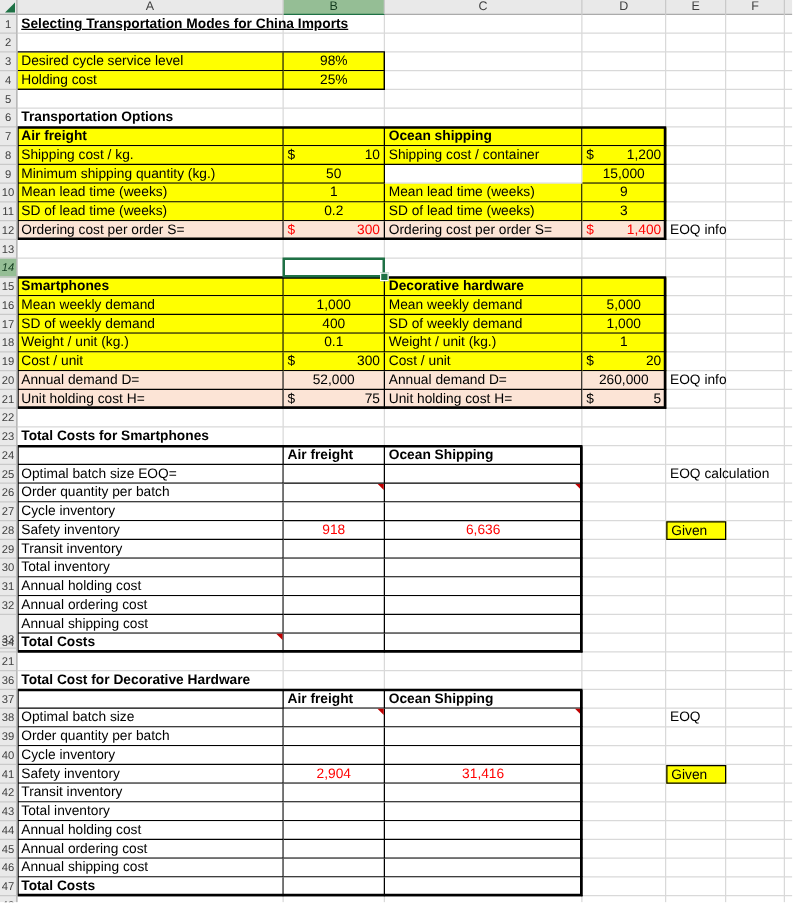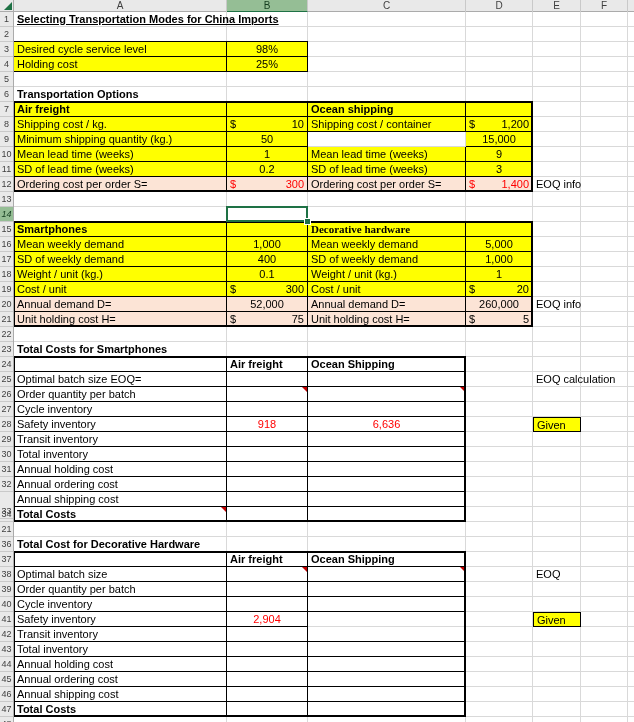--- a/index.html
+++ b/index.html
@@ -138,21 +138,21 @@
         <span>300</span>
       </div>
       <div class="cell pink" style="left: 308px; top: 177px; width: 158px; height: 15px;"><span>Ordering cost per order S=</span></div>
       <div class="cell pink cur red" style="left: 466px; top: 177px; width: 67px; height: 15px;">
         <span>$</span>
         <span>1,400</span>
       </div>
       <div class="cell " style="left: 533px; top: 177px; width: 48px; height: 15px;"><span>EOQ info</span></div>
       <div class="cell yellow bold" style="left: 14px; top: 222px; width: 213px; height: 15px;"><span>Smartphones</span></div>
       <div class="cell yellow" style="left: 227px; top: 222px; width: 81px; height: 15px;"><span></span></div>
-      <div class="cell yellow bold" style="left: 308px; top: 222px; width: 158px; height: 15px; font-family: Liberation Serif, serif;"><span>Decorative hardware</span></div>
+      <div class="cell yellow bold" style="left: 308px; top: 222px; width: 158px; height: 15px;"><span>Decorative hardware</span></div>
       <div class="cell yellow" style="left: 466px; top: 222px; width: 67px; height: 15px;"><span></span></div>
       <div class="cell yellow" style="left: 14px; top: 237px; width: 213px; height: 15px;"><span>Mean weekly demand</span></div>
       <div class="cell yellow num" style="left: 227px; top: 237px; width: 81px; height: 15px;"><span>1,000</span></div>
       <div class="cell yellow" style="left: 308px; top: 237px; width: 158px; height: 15px;"><span>Mean weekly demand</span></div>
       <div class="cell yellow num" style="left: 466px; top: 237px; width: 67px; height: 15px;"><span>5,000</span></div>
       <div class="cell yellow" style="left: 14px; top: 252px; width: 213px; height: 15px;"><span>SD of weekly demand</span></div>
       <div class="cell yellow num" style="left: 227px; top: 252px; width: 81px; height: 15px;"><span>400</span></div>
       <div class="cell yellow" style="left: 308px; top: 252px; width: 158px; height: 15px;"><span>SD of weekly demand</span></div>
       <div class="cell yellow num" style="left: 466px; top: 252px; width: 67px; height: 15px;"><span>1,000</span></div>
       <div class="cell yellow" style="left: 14px; top: 267px; width: 213px; height: 15px;"><span>Weight / unit (kg.)</span></div>
@@ -207,20 +207,21 @@
       <div class="cell tcell bold" style="left: 227px; top: 552px; width: 81px; height: 15px;"><span>Air freight</span></div>
       <div class="cell tcell bold" style="left: 308px; top: 552px; width: 158px; height: 15px;"><span>Ocean Shipping</span></div>
       <div class="cell tcell" style="left: 14px; top: 567px; width: 213px; height: 15px;"><span>Optimal batch size</span></div>
       <div class="cell tcell" style="left: 227px; top: 567px; width: 81px; height: 15px;"><span></span><div class="note"></div></div>
       <div class="cell tcell" style="left: 308px; top: 567px; width: 158px; height: 15px;"><span></span><div class="note"></div></div>
       <div class="cell " style="left: 533px; top: 567px; width: 48px; height: 15px;"><span>EOQ</span></div>
       <div class="cell tcell" style="left: 14px; top: 582px; width: 213px; height: 15px;"><span>Order quantity per batch</span></div>
       <div class="cell tcell" style="left: 14px; top: 597px; width: 213px; height: 15px;"><span>Cycle inventory</span></div>
       <div class="cell tcell" style="left: 14px; top: 612px; width: 213px; height: 15px;"><span>Safety inventory</span></div>
       <div class="cell tcell num red" style="left: 227px; top: 612px; width: 81px; height: 15px;"><span>2,904</span></div>
+      <div class="cell tcell num red" style="left: 308px; top: 612px; width: 158px; height: 15px;"><span>31,416</span></div>
       <div class="cell yellow box" style="left: 533px; top: 612px; width: 48px; height: 15px;"><span>Given</span></div>
       <div class="cell tcell" style="left: 14px; top: 627px; width: 213px; height: 15px;"><span>Transit inventory</span></div>
       <div class="cell tcell" style="left: 14px; top: 642px; width: 213px; height: 15px;"><span>Total inventory</span></div>
       <div class="cell tcell" style="left: 14px; top: 657px; width: 213px; height: 15px;"><span>Annual holding cost</span></div>
       <div class="cell tcell" style="left: 14px; top: 672px; width: 213px; height: 15px;"><span>Annual ordering cost</span></div>
       <div class="cell tcell" style="left: 14px; top: 687px; width: 213px; height: 15px;"><span>Annual shipping cost</span></div>
       <div class="cell tcell bold" style="left: 14px; top: 702px; width: 213px; height: 15px;"><span>Total Costs</span></div>
       <div class="cell tcell" style="left: 14px; top: 357px; width: 213px; height: 15px;"><span></span></div>
       <div class="cell tcell" style="left: 227px; top: 372px; width: 81px; height: 15px;"><span></span></div>
       <div class="cell tcell" style="left: 308px; top: 372px; width: 158px; height: 15px;"><span></span></div>

